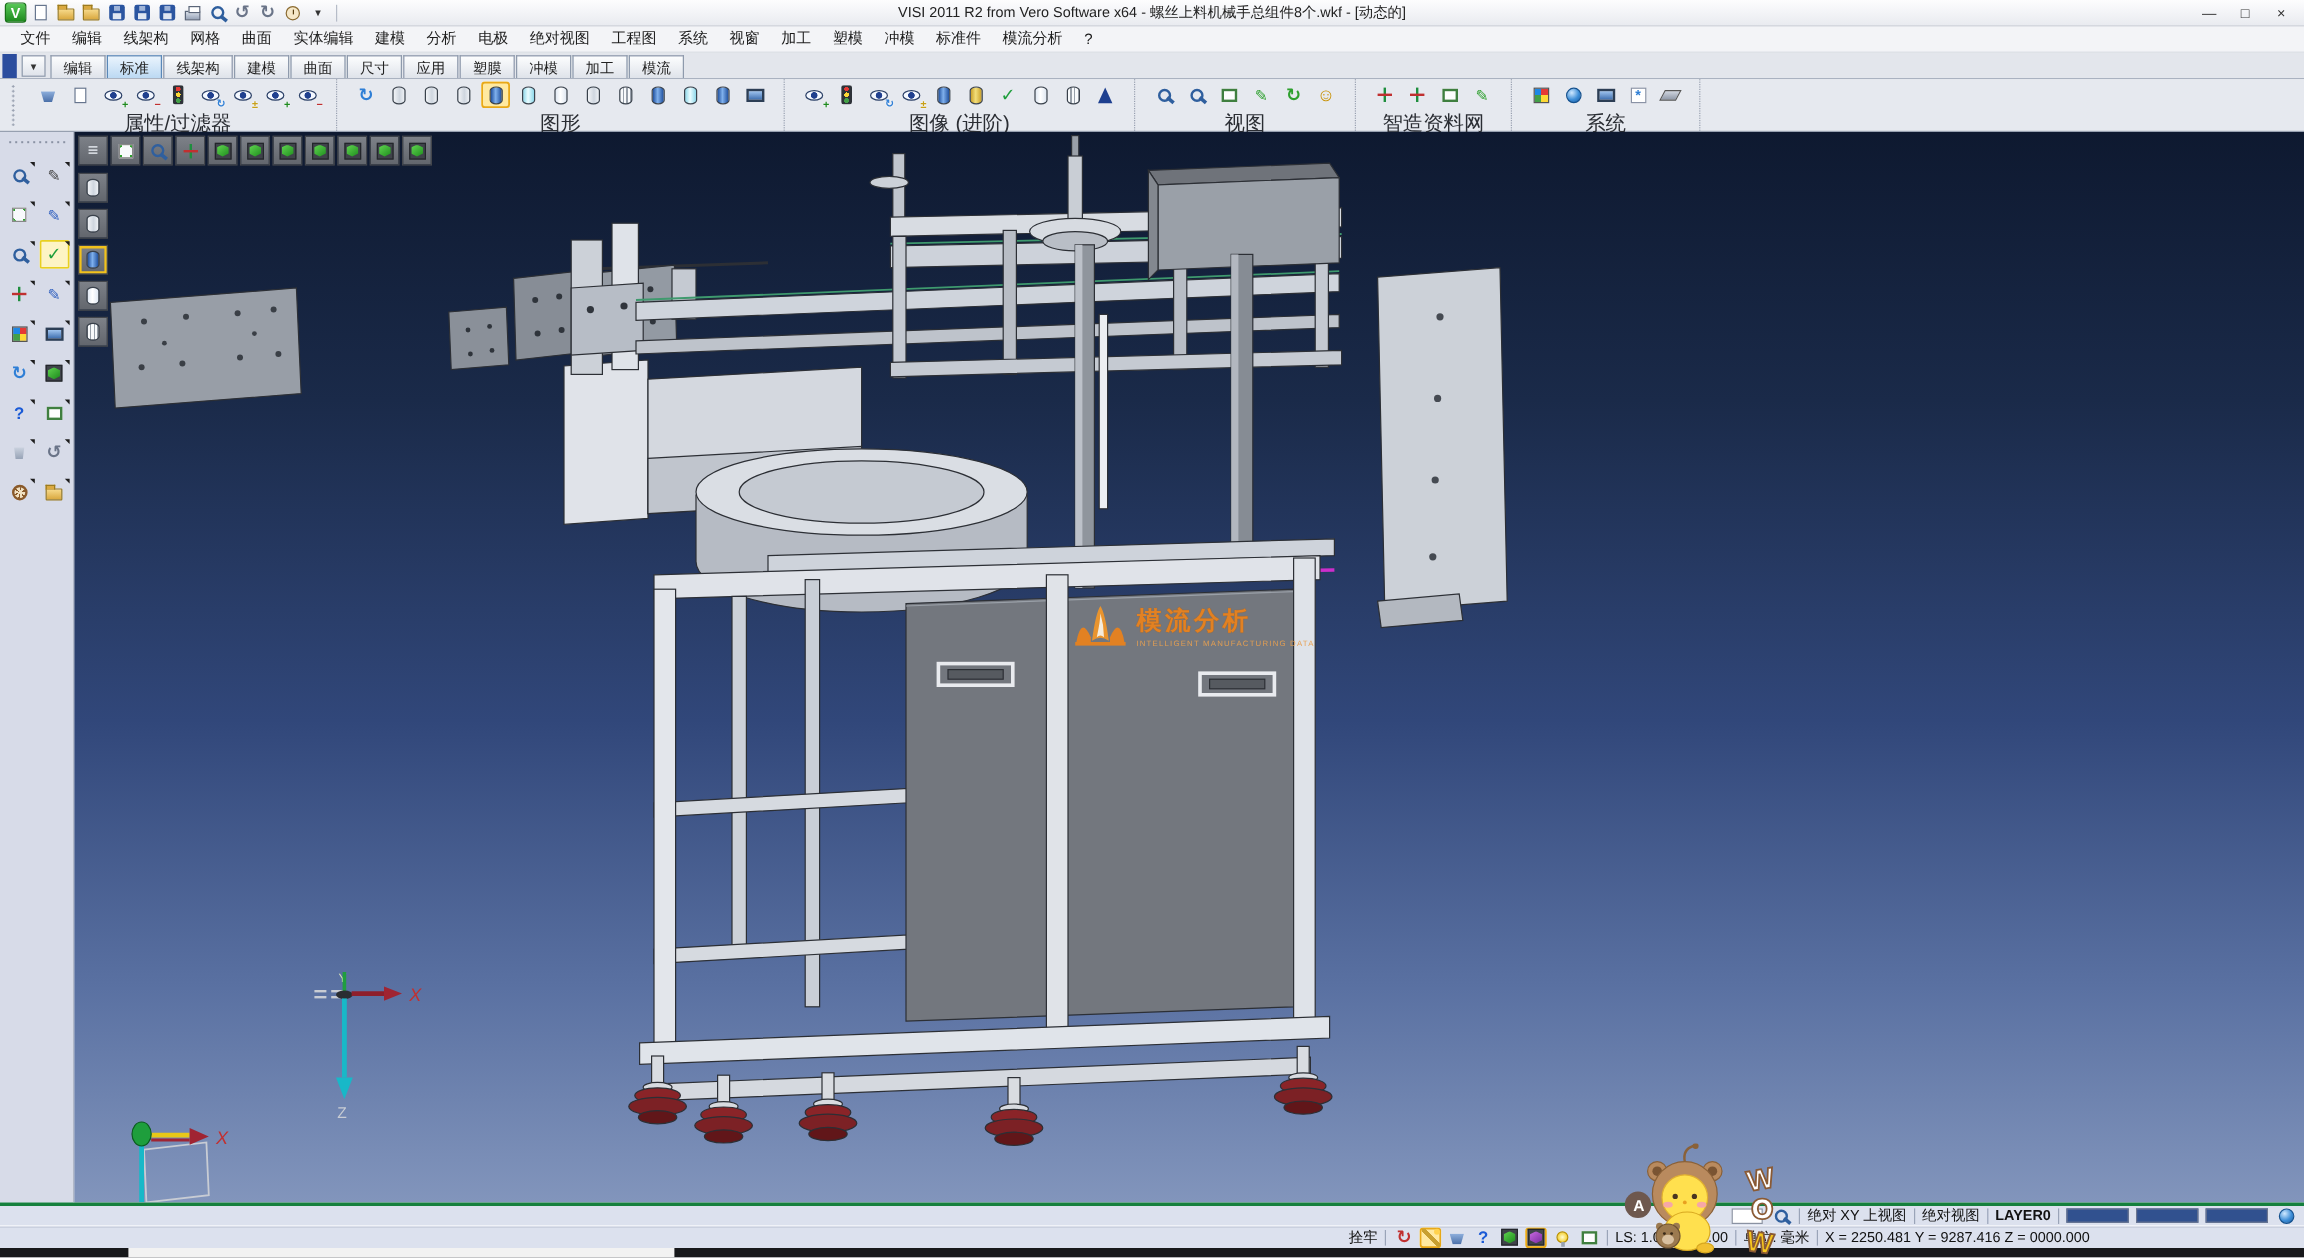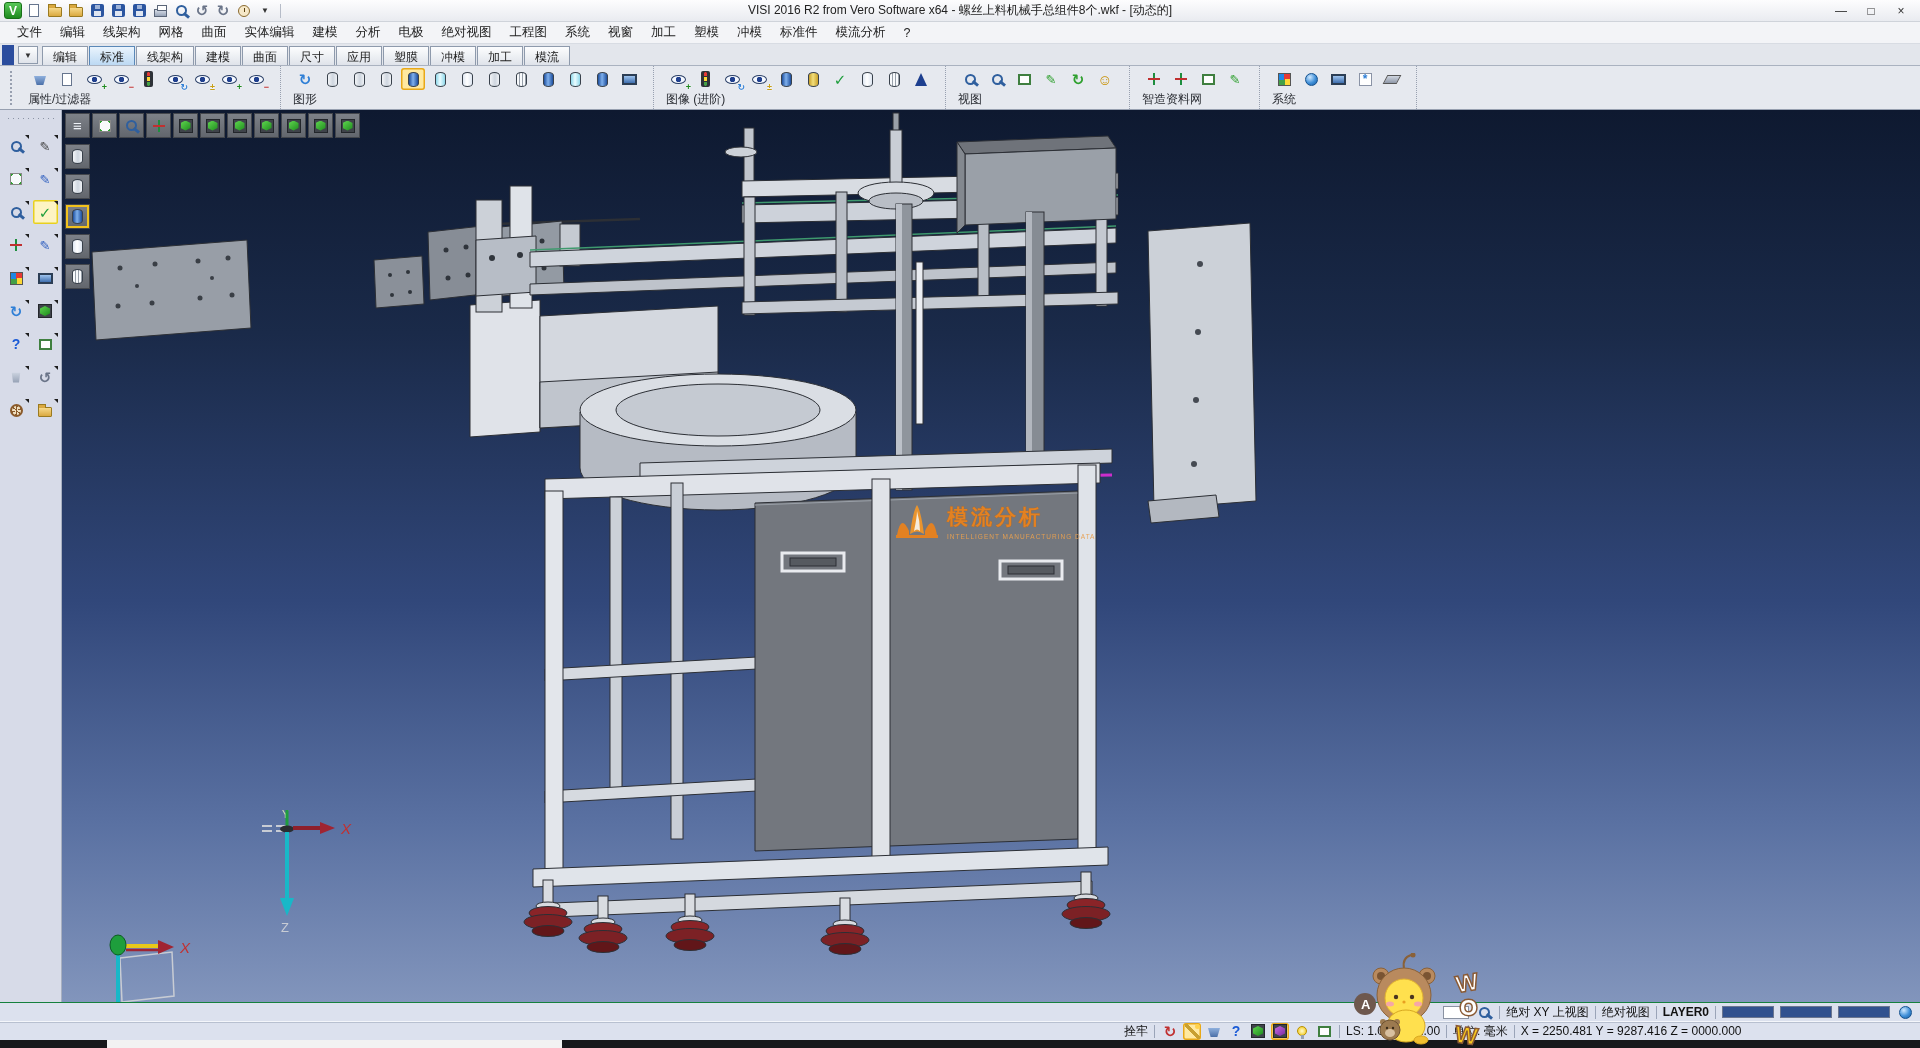--- a/index.html
+++ b/index.html
@@ -23,21 +23,21 @@
   #tab-corner{width:12px;height:20px;background:#2b4d9e;margin-right:3px;align-self:center}
   #tab-dd{width:20px;height:18px;font-size:8px;color:#333;background:linear-gradient(#fcfdfe,#dfe3ea);border:1px solid #8e9aac;display:flex;align-items:center;justify-content:center;margin-right:3px;margin-bottom:1px}
   .tab{font-size:12px;color:#222;padding:2px 10px;height:19px;background:linear-gradient(#fcfdfe,#dfe3ea);border:1px solid #8e9aac;border-bottom:none}
   .tab.active{background:linear-gradient(#eaf4fd,#bcd9f3);border-color:#5a88b8;font-weight:normal}
 
   
   #ribbon{display:flex;background:#e6e9ef;border-bottom:1px solid #97a0b0;padding-left:6px}
   #ribbon::before{content:"";width:4px;margin:4px 3px;background-image:radial-gradient(circle 1px,#98a0b0 90%,transparent);background-size:4px 4px}
   .rgroup{display:flex;flex-direction:column;border-right:1px dotted #98a0b0;padding:2px 12px 0 12px}
   .ricons{display:flex;align-items:center;gap:3px;height:27px}
-  .rlabel{font-size:12px;color:#2a2d33;text-align:left;padding:1px 0}
+  .rlabel{font-size:17px;color:#2a2d33;text-align:center;padding:1px 0}
 
   
   .ic{width:24px;height:22px;display:inline-flex;align-items:center;justify-content:center;position:relative;border-radius:3px;flex:none}
   .ic.sm{width:18px;height:17px}
   .ic.active{background:#ffe9a0;box-shadow:inset 0 0 0 1.5px #e8a818}
   .gly{font-size:13px;font-style:normal;line-height:1}
   .g-refresh{color:#2f7fd6;font-size:15px}.g-refreshg{color:#2ea02e;font-size:15px}.g-refreshr{color:#c03030;font-size:15px}
   .g-undo,.g-redo{color:#6a7488;font-size:15px}
   .g-question{color:#1a5ad6;font-weight:bold;font-size:14px}
   .g-check{color:#1e9e3c;font-weight:bold;font-size:15px}
@@ -105,21 +105,21 @@
   .vbtn{width:25px;height:25px;background:linear-gradient(#7d8188,#62666d);border:1px solid #43464c;display:flex;align-items:center;justify-content:center;flex:none}
   .vbtn.active{box-shadow:inset 0 0 0 2px #f2c21c}
   #shadebar{position:absolute;top:34px;left:3px;display:flex;flex-direction:column;gap:5px}
   #watermark{position:absolute;left:833px;top:391px;display:flex;align-items:center;gap:8px;opacity:.95}
   #wm-texts{display:flex;flex-direction:column}
   #wm-title{font-size:21px;font-weight:bold;color:#e8821e;letter-spacing:3px;text-shadow:0 0 1px #b05e10}
   #wm-sub{font-size:6.5px;color: #e8a050;letter-spacing:1px;margin-top:2px}
 
   
   #status1,#status2{display:flex;align-items:center;background:#dce1ee;font-size:12px;color:#111;gap:6px;padding-right:6px}
-  #status1{border-top:1px solid #15803d}
+  #status1{border-top:3px solid #15803d}
   #status2{border-top:1px solid #f4f6fb;box-shadow:inset 0 1px 0 #b8c0d0}
   .flex1{flex:1}
   .s-sep{width:1px;height:13px;background:#9aa4b8}
   .s-txt{white-space:nowrap}
   .s-txt.bold{font-weight:bold}
   .white-box{width:26px;height:13px;background:#fff;border:1px solid #8a92a2}
   .meter{width:52px;height:12px;background:#31518f;border:1px solid #6b7690}
   #status2-icons{display:flex;align-items:center;gap:4px}
   #taskbar{background:#17181b;position:relative}
   #task-white{position:absolute;left:107px;top:0;width:455px;height:100%;background:#f2f2f2}
@@ -168,21 +168,21 @@
           <b class="gly g-redo">↻</b>
         </span>
         <span class="ic sm v-clock">
           <i class="clockk"></i>
         </span>
         <span class="ic sm v-caret">
           <b class="gly g-caret">▼</b>
         </span>
         <span class="pipe"></span>
       </div>
-    <div id="win-title">VISI 2016 R2 from Vero Software x64 - 螺丝上料机械手总组件8个.wkf - [动态的]</div>
+    <div id="win-title">VISI 2011 R2 from Vero Software x64 - 螺丝上料机械手总组件8个.wkf - [动态的]</div>
     <div id="wincontrols">
         <span>—</span>
         <span>□</span>
         <span>×</span>
       </div>
   </div>
 
   <div id="menubar">
       <span class="menu-item">文件</span>
       <span class="menu-item">编辑</span>

